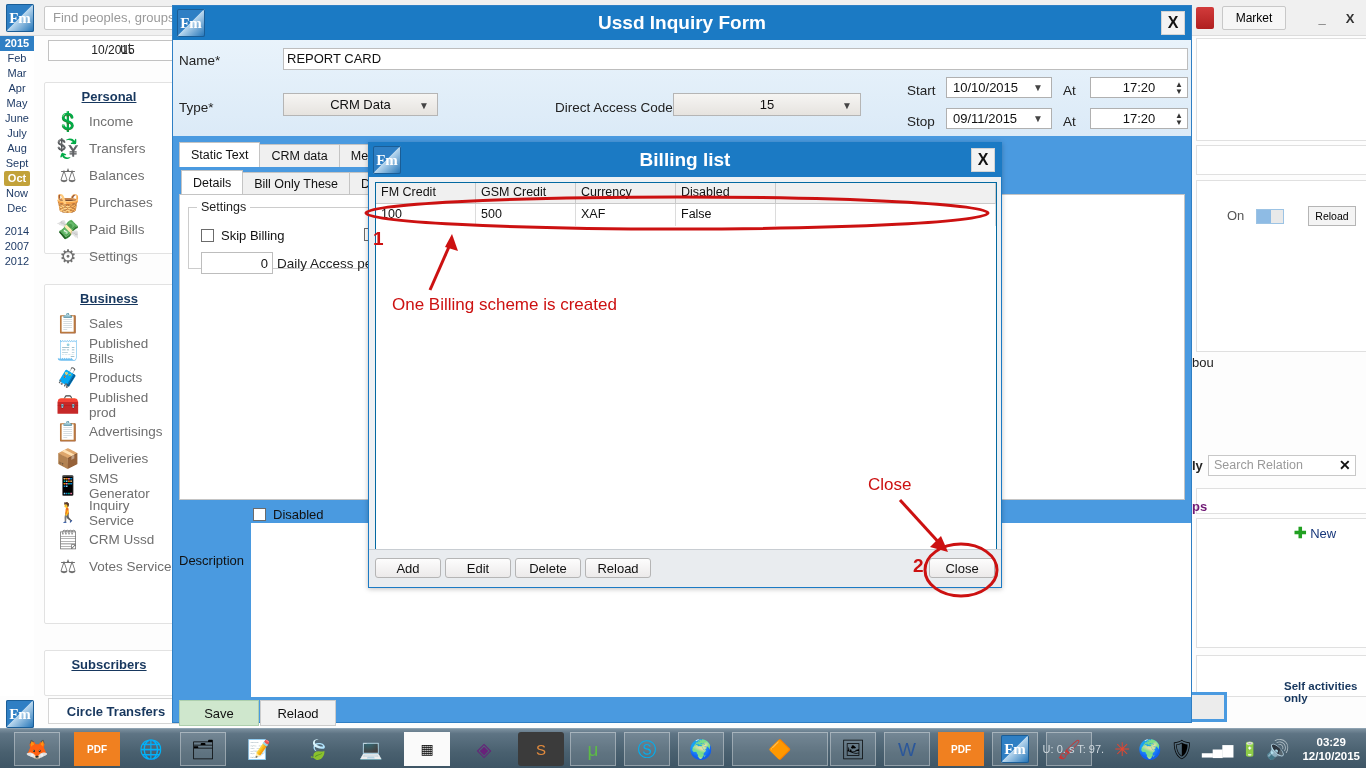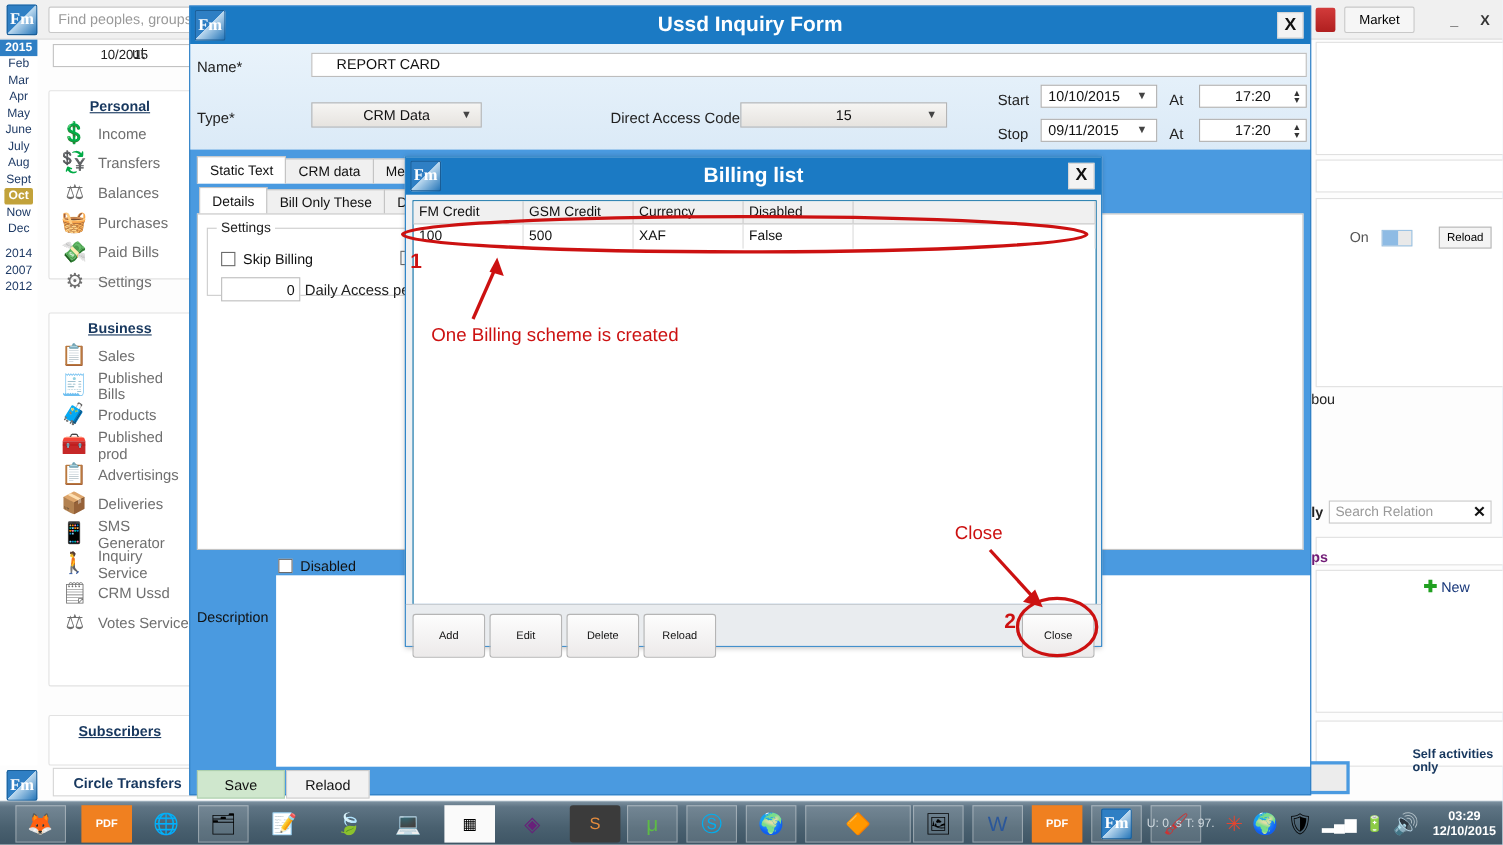--- a/index.html
+++ b/index.html
@@ -151,21 +151,21 @@
     font-size: 16px; font-weight: bold;
     display: flex; align-items: center; justify-content: center;
   }
   .ussd-body {
     position: absolute; left: 0; top: 34px; width: 1018px; height: 96px;
     background: linear-gradient(#e9f3fb, #dbeaf7);
   }
   .lbl { position: absolute; font-size: 13.5px; color: #222; }
   .txtinput {
     position: absolute; border: 1px solid #bdbdbd; background: #fff;
-    font-size: 13px; padding: 2px 22px; color: #111;
+    font-size: 13px; padding: 2px 3px; color: #111;
   }
   .combo {
     position: absolute; border: 1px solid #b5b5b5;
     background: linear-gradient(#f6f5f3,#e6e3df);
     font-size: 13px; color: #111;
     display: flex; align-items: center; justify-content: center;
   }
   .combo .caret {
     position: absolute; right: 8px; top: 50%; transform: translateY(-50%);
     font-size: 10px; color: #444;
@@ -271,24 +271,24 @@
     font-size: 12.5px; color: #111; padding: 3px 5px;
     border-right: 1px solid #dcdcdc; overflow: hidden; white-space: nowrap;
   }
   .cw0 { width: 100px; } .cw1 { width: 100px; } .cw2 { width: 100px; }
   .cw3 { width: 100px; } .cw4 { flex: 1; }
   .billing-footer {
     position: absolute; left: 0; bottom: 0; width: 632px; height: 38px;
     background: #e9ecef; border-top: 1px solid #c8cdd2;
   }
   .dlg-btn {
-    position: absolute; top: 8px; height: 40px; width: 66px;
+    position: absolute; top: 8px; height: 20px; width: 66px;
     background: linear-gradient(#fdfdfd,#eceaea);
     border: 1px solid #b5b5b5; border-radius: 3px;
-    font-size: 10px; color: #111;
+    font-size: 13px; color: #111;
     display: flex; align-items: center; justify-content: center; text-align: center;
   }
 
   
   .anno { position: absolute; color: #cc1111; font-family: "Liberation Sans", sans-serif; }
   .anno-text-1 { left: 392px; top: 295px; font-size: 17px; }
   .anno-text-close { left: 868px; top: 475px; font-size: 17px; }
   .anno-num { font-size: 19px; font-weight: bold; }
   .anno-num-1 { left: 373px; top: 228px; }
   .anno-num-2 { left: 913px; top: 555px; }

